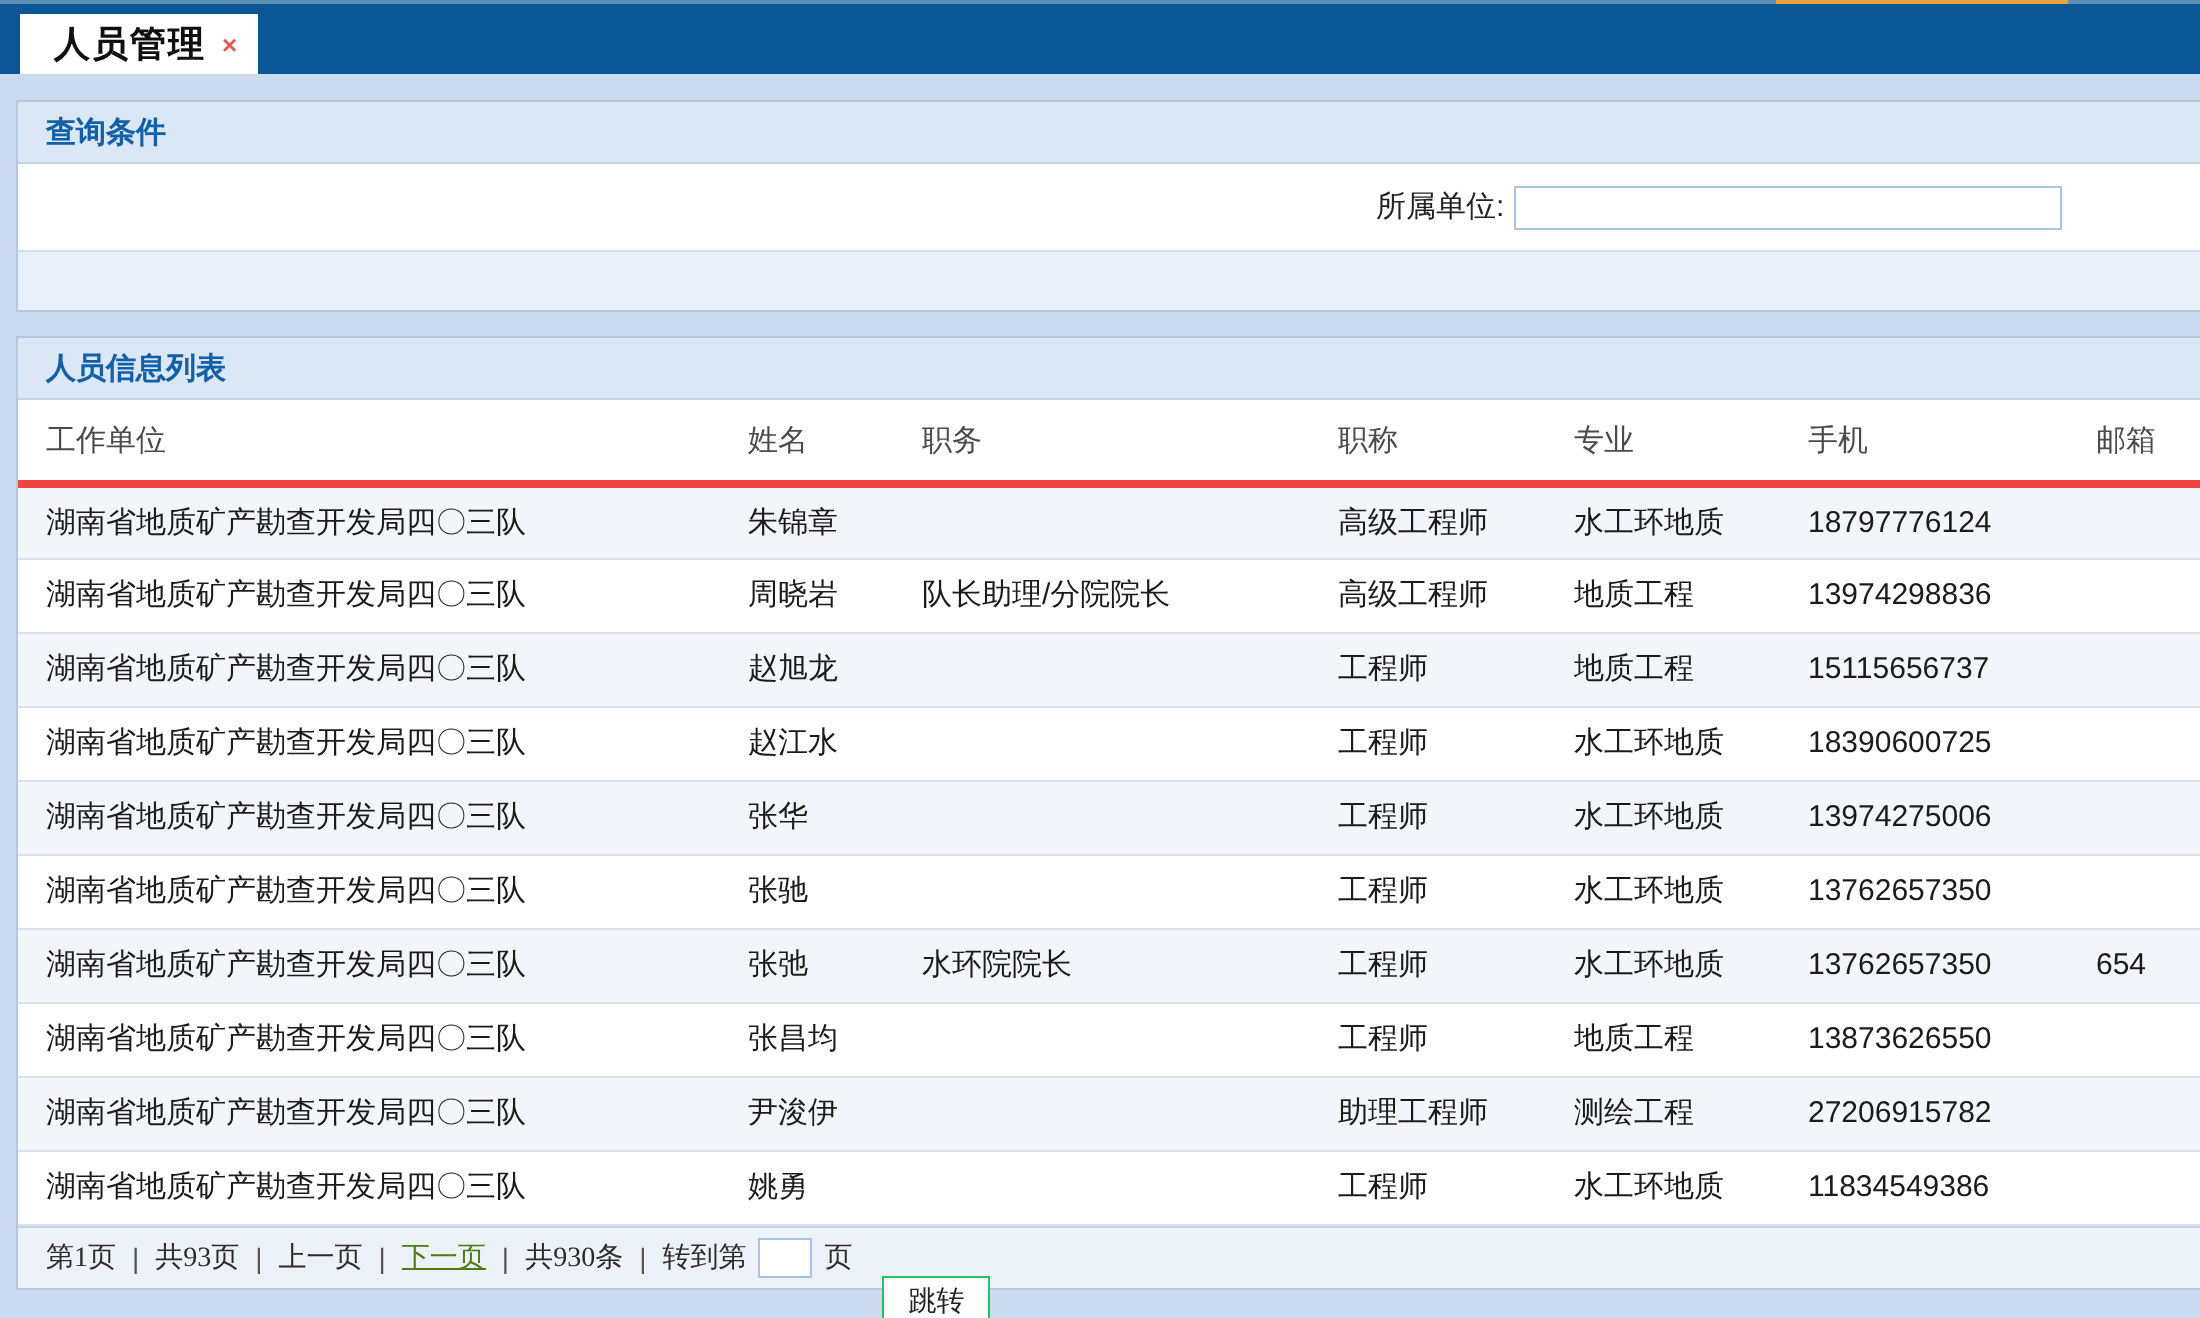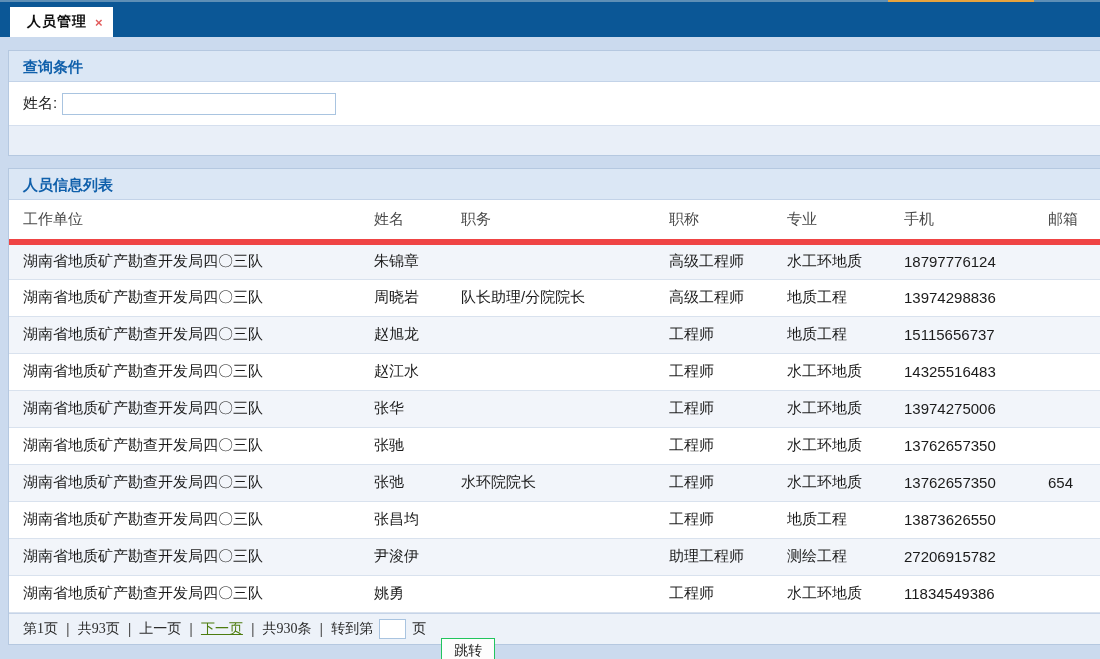--- a/index.html
+++ b/index.html
@@ -16,21 +16,21 @@
   .top-strip .seg-orange { position: absolute; left: 888px; top: 0; width: 146px; height: 2px; background: #e8a33d; }
 
   
   .tab-bar { height: 35px; background: #0b5796; padding-left: 10px; }
   .tab {
     display: inline-flex; align-items: center;
     margin-top: 5px; height: 30px;
     background: #ffffff; padding: 0 10px 0 17px;
     cursor: pointer;
   }
-  .tab-label { font-weight: bold; font-size: 14px; color: #101010; letter-spacing: 1px; }
+  .tab-label { font-weight: bold; font-size: 18px; color: #101010; letter-spacing: 1px; }
   .tab-close { color: #e25b5b; font-size: 13px; font-weight: bold; margin-left: 8px; line-height: 1; cursor: pointer; }
 
   
   .panel { margin-left: 8px; width: 1250px; background: #ffffff; border: 1px solid #b5c8e0; }
   .query-panel { margin-top: 13px; }
   .list-panel  { margin-top: 12px; }
   .panel-header {
     height: 31px; line-height: 31px;
     background: #dbe7f5; border-bottom: 1px solid #c3d3e8;
     padding-left: 14px;
@@ -45,21 +45,21 @@
   .field-label { font-size: 15px; color: #222; margin-right: 5px; white-space: nowrap; }
   .text-input { width: 274px; height: 22px; border: 1px solid #a9c4e0; background: #fff; padding: 0 4px; font-size: 14px; }
   .query-footer { height: 30px; background: #e9eff8; border-top: 1px solid #d5dfee; }
 
   
   table { border-collapse: collapse; table-layout: fixed; width: 1248px; }
   thead th {
     font-family: "DejaVu Serif", "Liberation Serif", serif;
     font-weight: normal; text-align: left;
     color: #4a4a4a; font-size: 15px;
-    height: 42px; border-bottom: 6px solid #ef4444;
+    height: 42px; border-bottom: 4px solid #ef4444;
     white-space: nowrap; overflow: hidden;
   }
   tbody td {
     font-size: 15px; color: #1b1b1b;
     height: 37px; border-bottom: 1px solid #d9e2ee;
     white-space: nowrap; overflow: hidden;
   }
   th:first-child, td:first-child { padding-left: 14px; }
   tbody tr { cursor: default; }
   tbody tr.odd  { background: #f2f5fa; }
@@ -93,22 +93,22 @@
 <div class="tab-bar">
   <div class="tab">
     <span class="tab-label">人员管理</span>
     <span class="tab-close">×</span>
   </div>
 </div>
 
 <div class="panel query-panel">
   <div class="panel-header">查询条件</div>
   <div class="form-row">
-    <div class="field field-name">
-      <span class="field-label">姓名:</span>
+    <div class="field field-unit">
+      <span class="field-label">所属单位:</span>
       <input class="text-input" type="text" value="" style="">
     </div>
   </div>
   <div class="query-footer"></div>
 </div>
 
 <div class="panel list-panel">
   <div class="panel-header">人员信息列表</div>
 
   <table>
@@ -159,21 +159,21 @@
           <td>地质工程</td>
           <td>15115656737</td>
           <td></td>
         </tr>
         <tr class="even">
           <td>湖南省地质矿产勘查开发局四〇三队</td>
           <td>赵江水</td>
           <td></td>
           <td>工程师</td>
           <td>水工环地质</td>
-          <td>14325516483</td>
+          <td>18390600725</td>
           <td></td>
         </tr>
         <tr class="odd">
           <td>湖南省地质矿产勘查开发局四〇三队</td>
           <td>张华</td>
           <td></td>
           <td>工程师</td>
           <td>水工环地质</td>
           <td>13974275006</td>
           <td></td>

